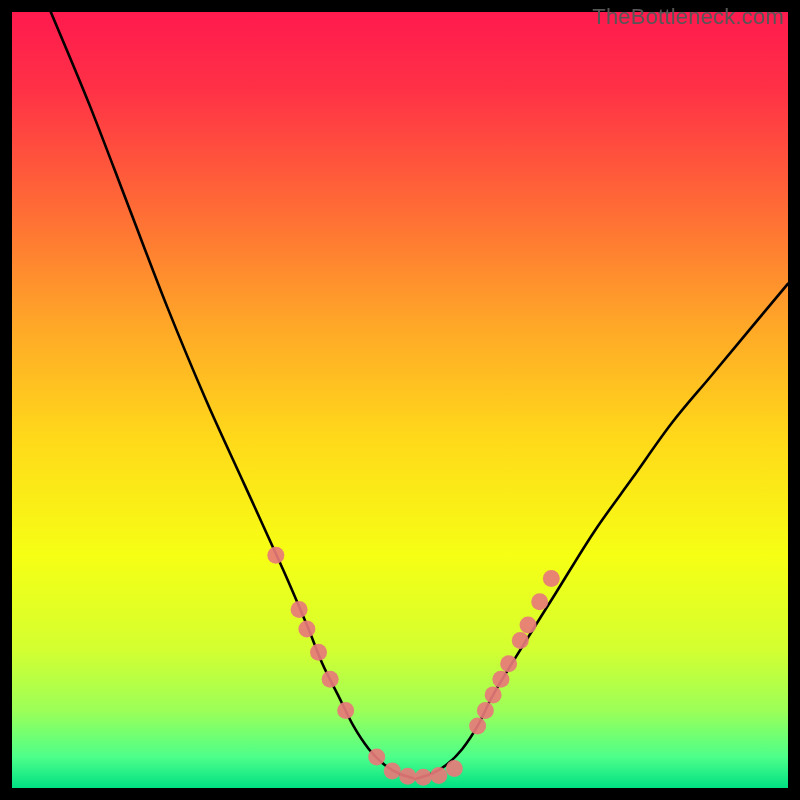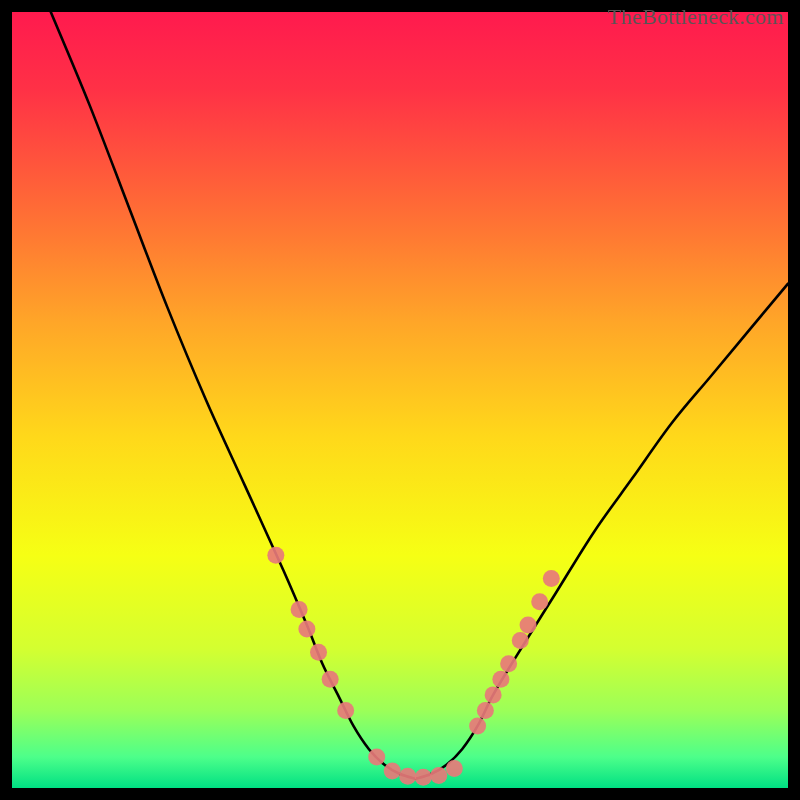--- a/index.html
+++ b/index.html
@@ -22,21 +22,21 @@
     position: absolute;
     left: 12px;
     top: 12px;
     width: 776px;
     height: 776px;
   }
   .watermark {
     position: absolute;
     top: 4px;
     right: 16px;
-    font-family: Liberation Serif, serif;
+    font-family: Liberation Sans, sans-serif;
     font-size: 22px;
     font-weight: 500;
     color: #565656;
     letter-spacing: 0.2px;
     z-index: 10;
   }
 </style>
 </head>
 <body>
 

